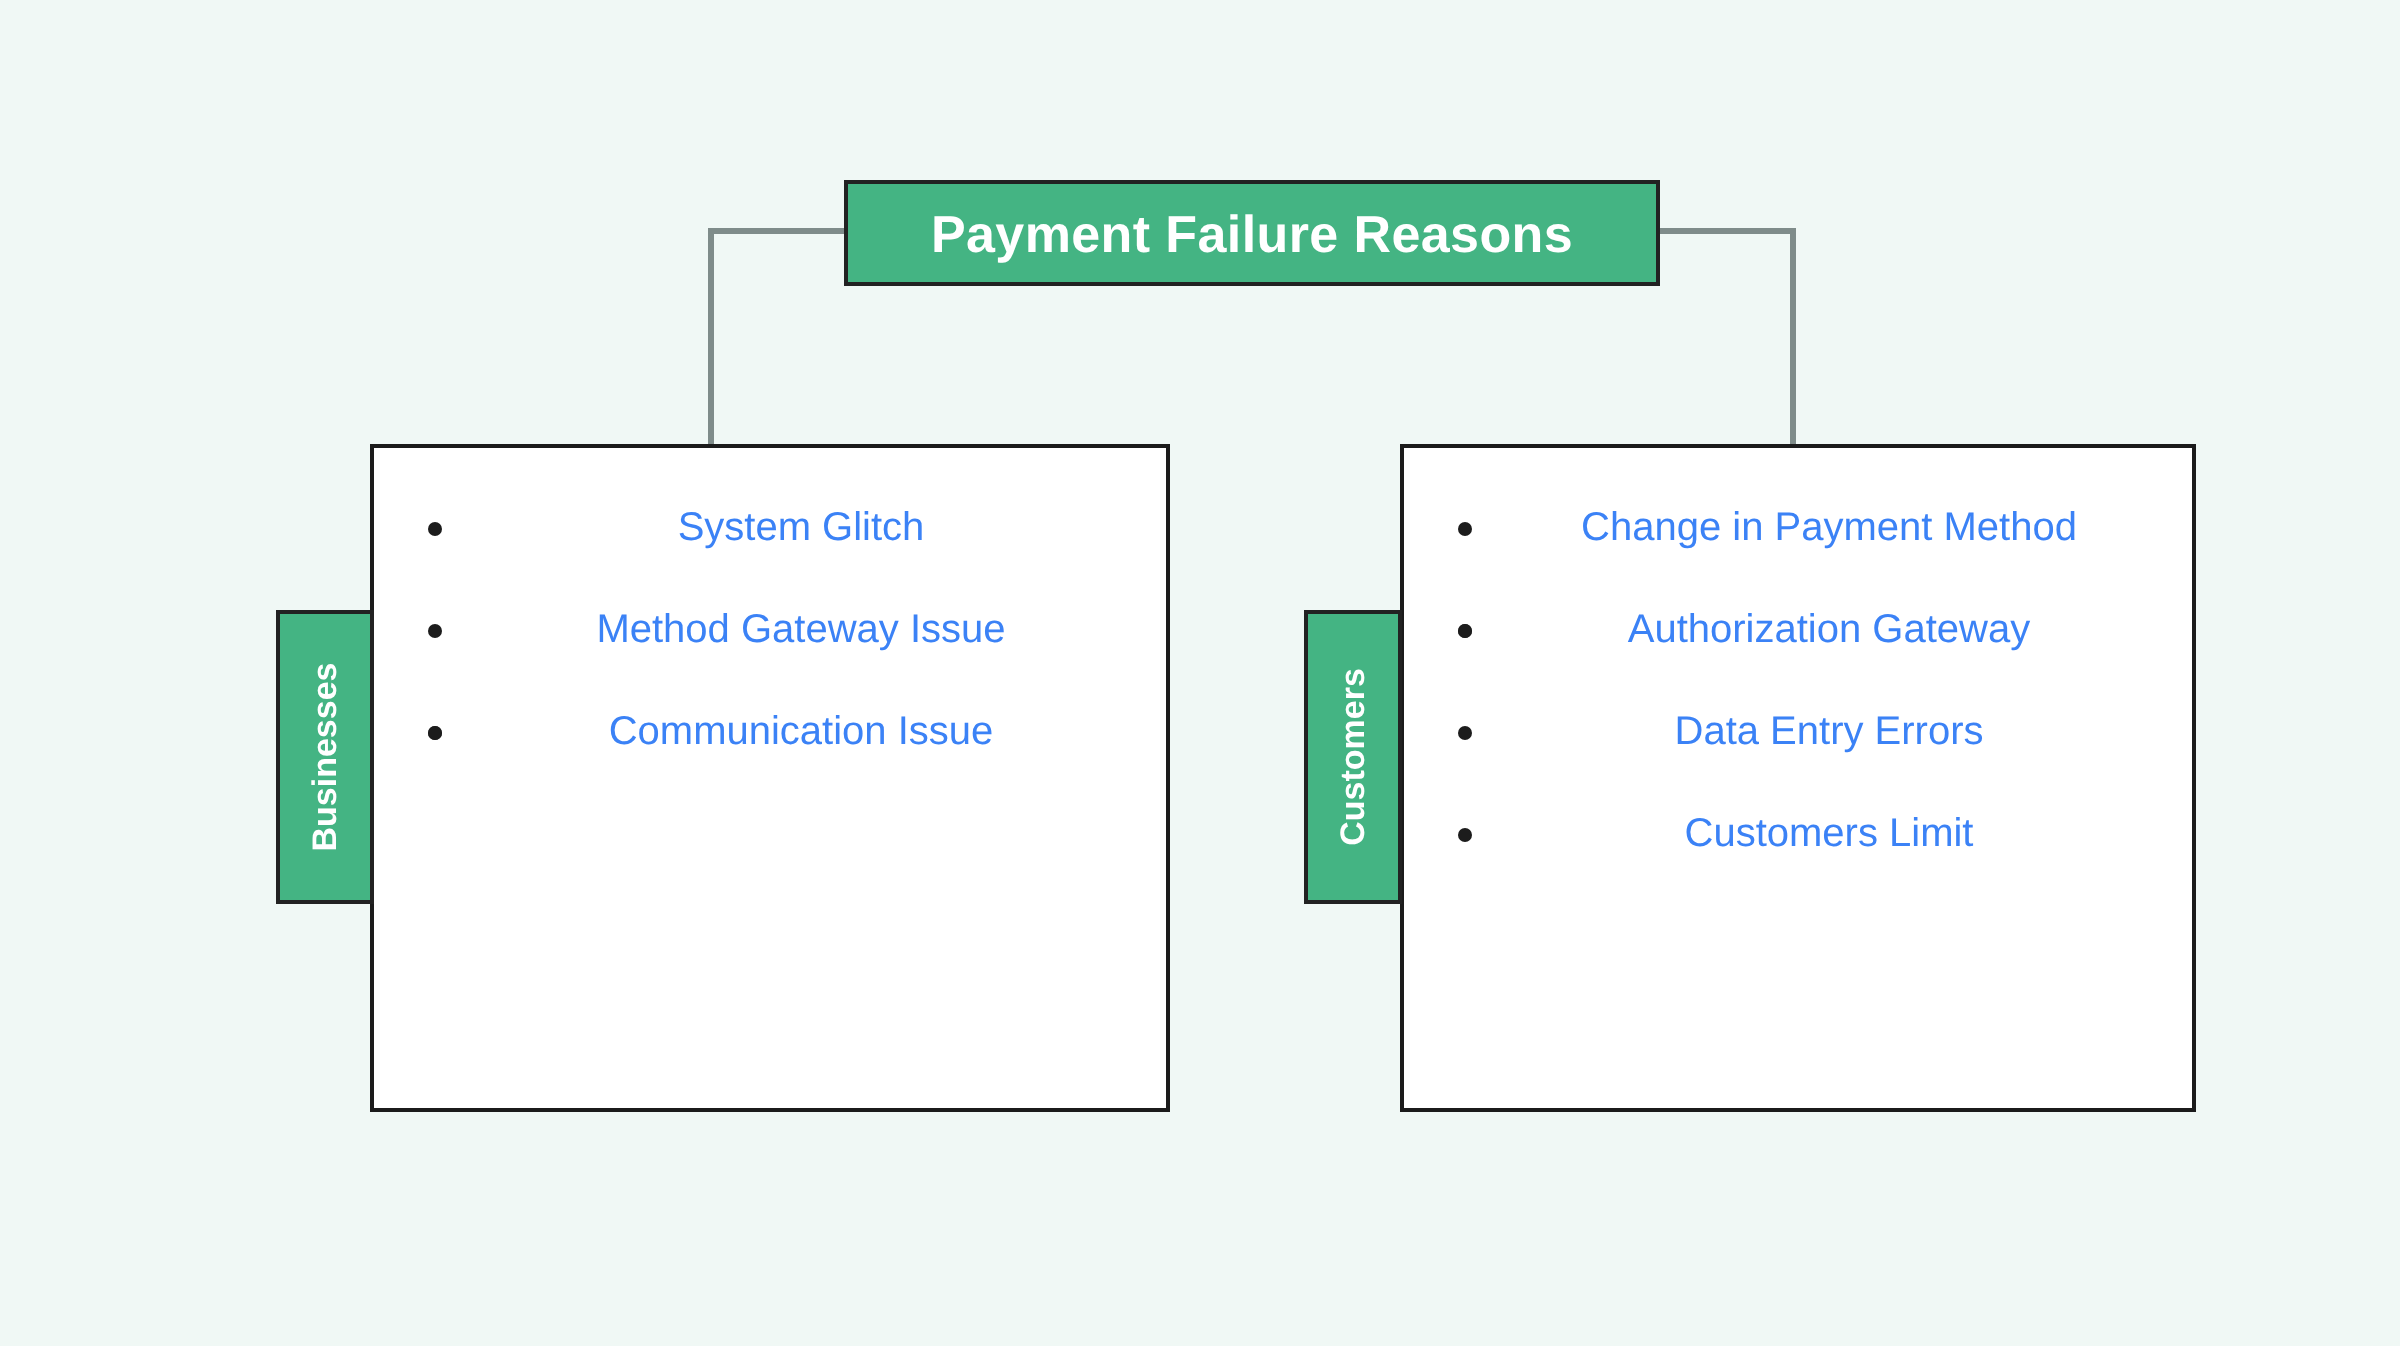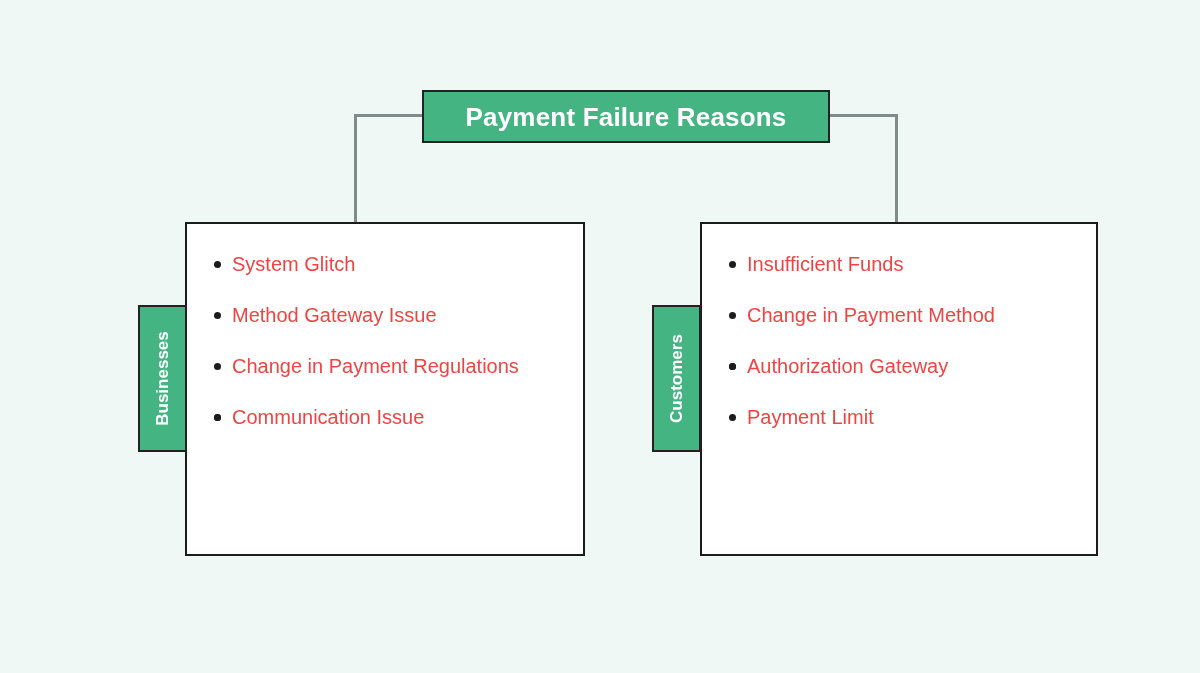--- a/index.html
+++ b/index.html
@@ -13,20 +13,21 @@
     background: #f0f8f5;
     font-family: "Liberation Sans", sans-serif;
     overflow: hidden;
   }
 
   #canvas {
     position: relative;
     width: 1200px;
     height: 534px;
     background: #f0f8f5;
+    text-align: center;
   }
 
   
   .root-node {
     position: absolute;
     left: 422px;
     top: 90px;
     width: 408px;
     height: 53px;
     background: #44b483;
@@ -70,21 +71,21 @@
   .panel-left  { left: 185px; width: 400px; }
   .panel-right { left: 700px; width: 398px; }
 
   .panel-list {
     list-style: none;
     margin: 0;
     padding: 30px 0 0 0;
   }
   .panel-list li {
     position: relative;
-    color: #ef4444;
+    color: #3b82f6;
     font-size: 20px;
     line-height: 1;
     padding: 0 14px 0 45px;
     margin-bottom: 31px;
     white-space: nowrap;
   }
   .panel-list li:last-child { margin-bottom: 16px; }
   .panel-list li .bullet {
     position: absolute;
     left: 27px;
@@ -142,52 +143,48 @@
       <li>
         <span class="bullet"></span>
         <span>System Glitch</span>
       </li>
       <li>
         <span class="bullet"></span>
         <span>Method Gateway Issue</span>
       </li>
       <li>
         <span class="bullet"></span>
-        <span>Change in Payment Regulations</span>
-      </li>
-      <li>
-        <span class="bullet"></span>
       </li>
       <li>
         <span class="bullet"></span>
         <span>Communication Issue</span>
       </li>
     </ul>
   </div>
 
   <div class="side-tab side-tab-right">
     <span class="tab-label">Customers</span>
   </div>
   <div class="panel panel-right">
     <ul class="panel-list">
       <li>
         <span class="bullet"></span>
-        <span>Insufficient Funds</span>
-      </li>
-      <li>
-        <span class="bullet"></span>
         <span>Change in Payment Method</span>
       </li>
       <li>
         <span class="bullet"></span>
       </li>
       <li>
         <span class="bullet"></span>
         <span>Authorization Gateway</span>
       </li>
       <li>
         <span class="bullet"></span>
-        <span>Payment Limit</span>
+        <span>Data Entry Errors</span>
+      </li>
+      <li>
+        <span class="bullet"></span>
+        <span>Customers Limit</span>
       </li>
     </ul>
   </div>
 
 </div>
 
 </body></html>

